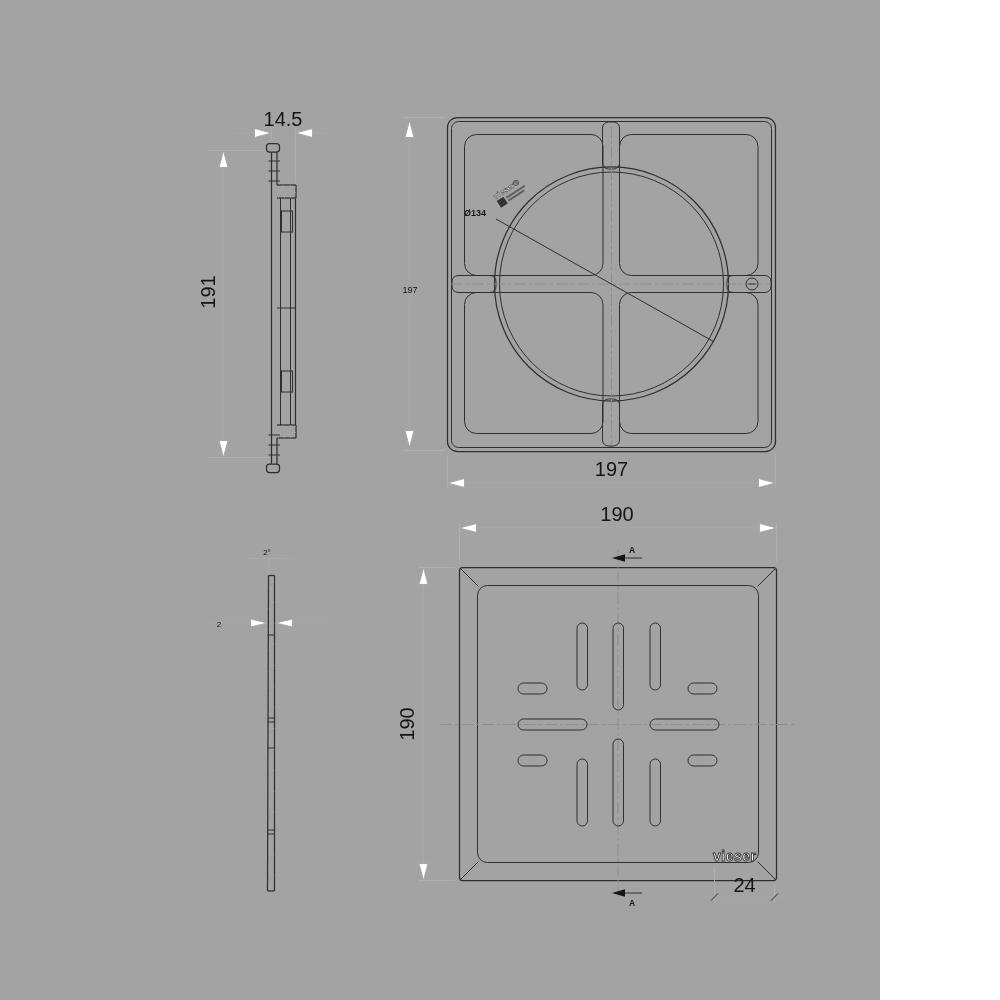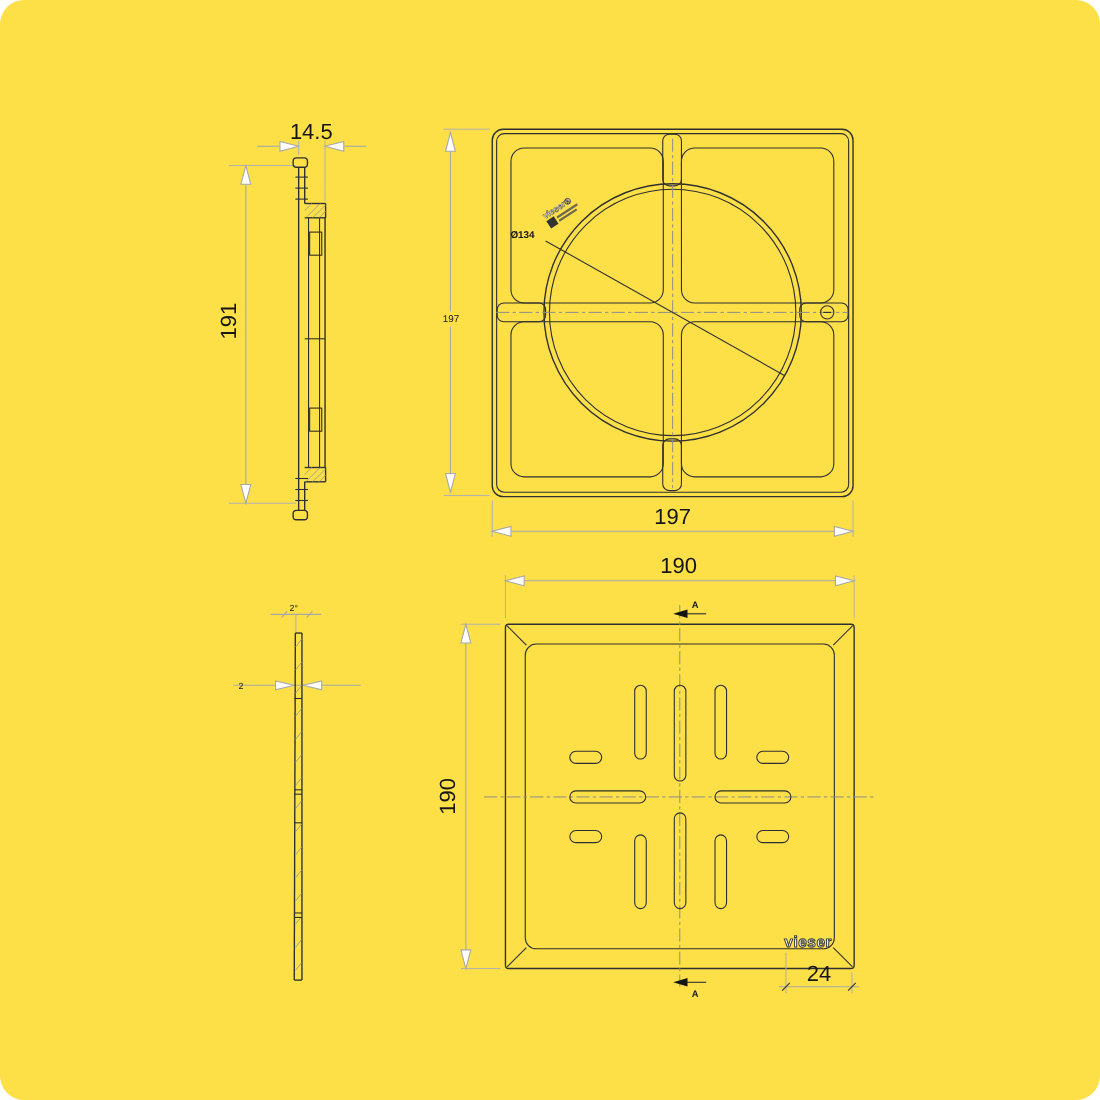--- a/index.html
+++ b/index.html
@@ -1,17 +1,17 @@
 <!DOCTYPE html>
 <html><head>
 <meta charset="utf-8">
 <style>
   html,body{margin:0;padding:0;background:#ffffff;}
-  .stage{position:relative;width:1000px;height:1000px;background:#fde047;overflow:hidden;
-         font-family:"Liberation Sans",sans-serif;border-radius:22px;}
+  .stage{position:relative;width:880px;height:1000px;background:#a3a3a3;overflow:hidden;
+         font-family:"Liberation Sans",sans-serif;}
   svg{position:absolute;overflow:visible;}
   .obj{stroke:#2f2f2f;stroke-width:1.25;fill:none;}
   .obj-thin{stroke:#2f2f2f;stroke-width:1;fill:none;}
   .dim{stroke:#a8a8a8;stroke-width:1;fill:none;}
   .ext{stroke:#b0b0b0;stroke-width:0.9;fill:none;}
   .cl{stroke:#8c8c8c;stroke-width:0.9;fill:none;stroke-dasharray:12 3 3 3;}
   .hatch{stroke:#9a9a9a;stroke-width:0.8;fill:none;}
   .oarrow{fill:#ffffff;stroke:#a8a8a8;stroke-width:1;}
   .farrow{fill:#151515;stroke:none;}
   .dimtext{fill:#151515;font-size:20px;}

